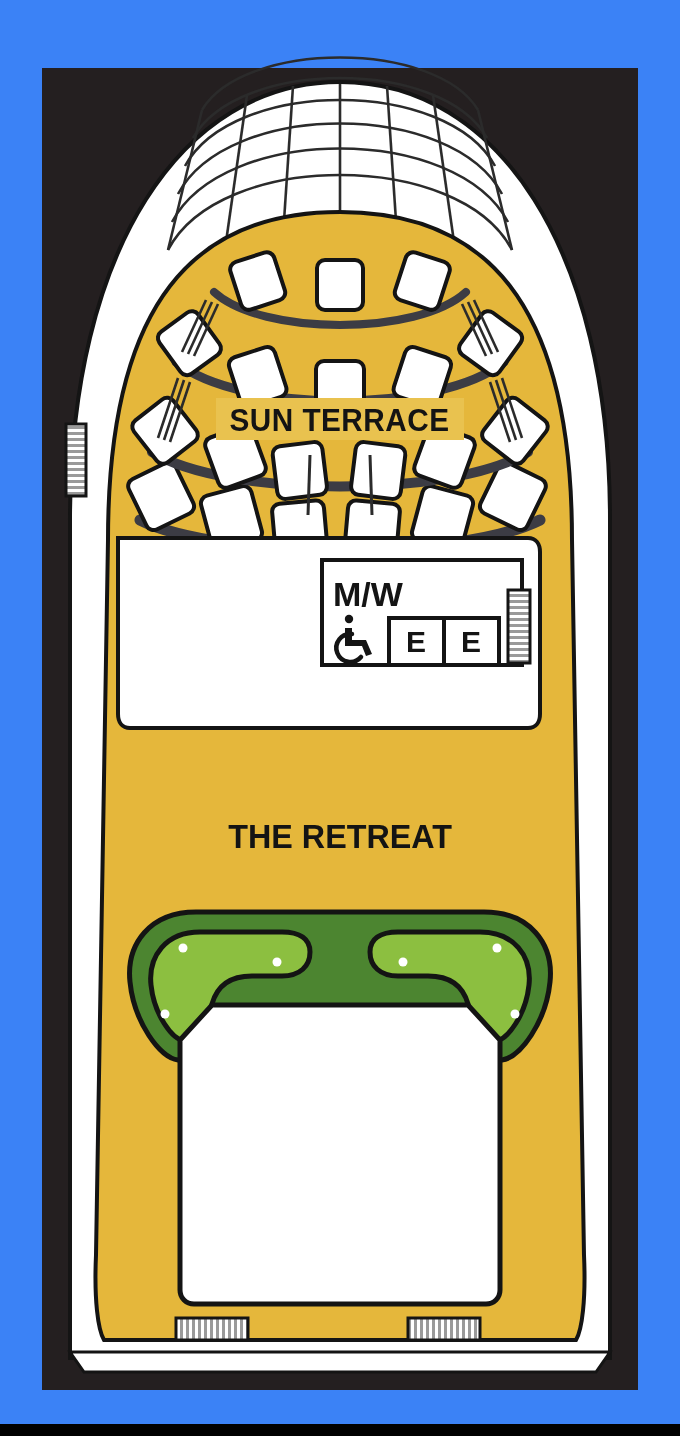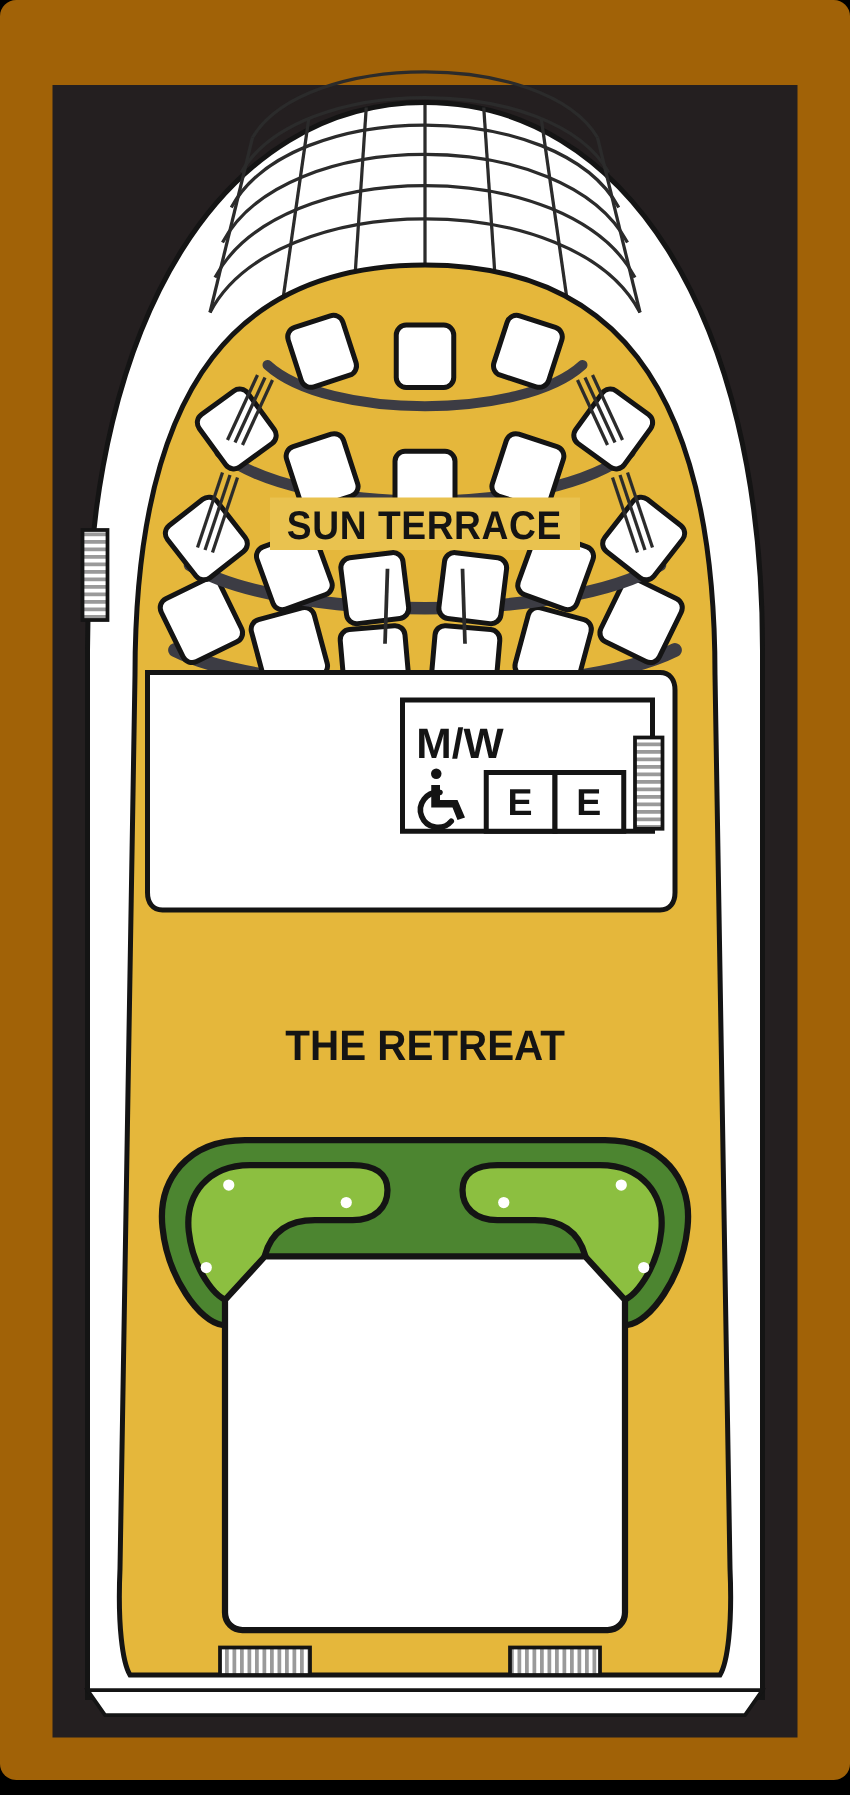--- a/index.html
+++ b/index.html
@@ -10,22 +10,21 @@
   body {
     width: 680px;
     height: 1436px;
     overflow: hidden;
     font-family: "Liberation Sans", sans-serif;
   }
   #deckplan-root {
     position: relative;
     width: 680px;
     height: 1424px;
-    background: #a16207;
-    border-radius: 13px;
+    background: #3b82f6;
   }
   #deck-svg {
     position: absolute;
     left: 0;
     top: 0;
     display: block;
   }
   .lbl {
     font-family: "Liberation Sans", sans-serif;
     font-weight: bold;

